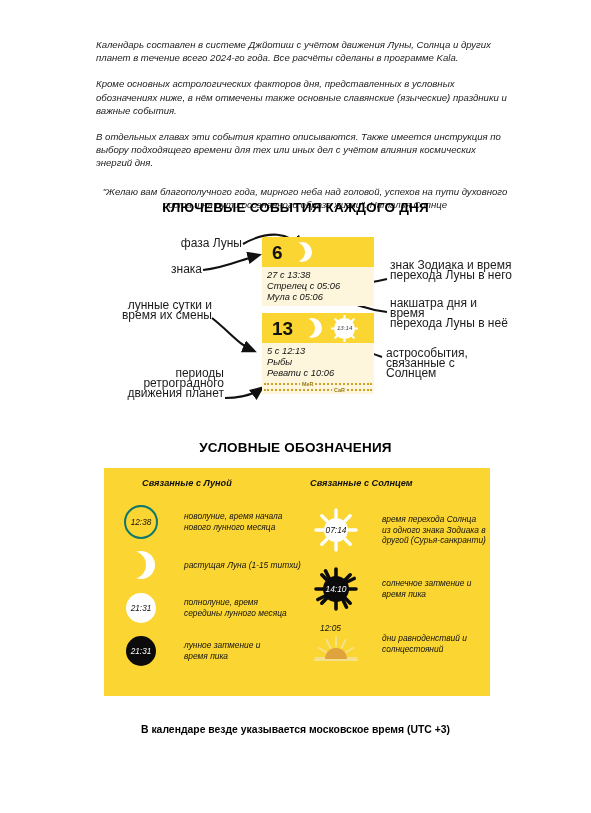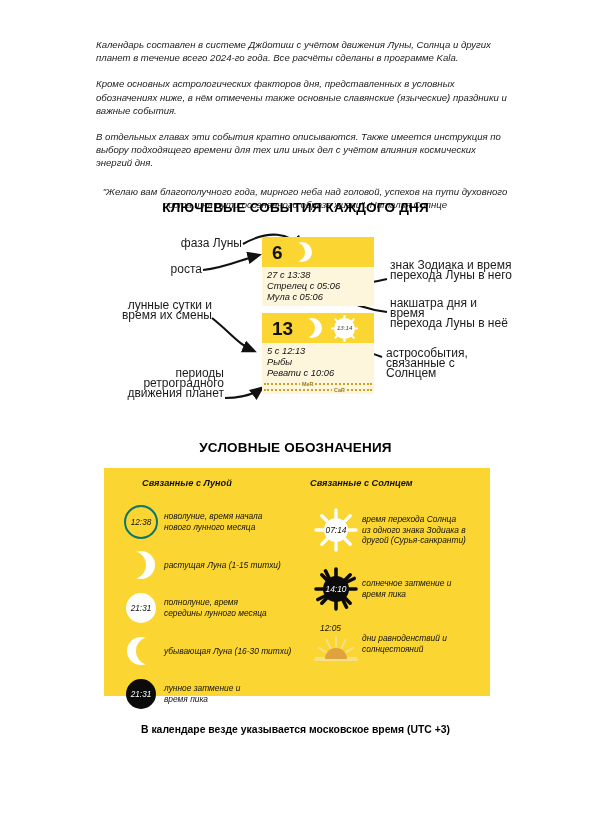--- a/index.html
+++ b/index.html
@@ -135,21 +135,21 @@
   }
   .legcol.left h4{margin-left:24px;}
   .legrow{
     display:flex;align-items:center;min-height:40px;margin-bottom:3px;
   }
   .legicon{
     width:46px;min-width:46px;height:40px;
     display:flex;align-items:center;justify-content:center;
   }
   .legtext{
-    font-style:italic;font-size:8.4px;line-height:10.6px;color:#111;
+    font-style:italic;font-size:8.4px;line-height:10.6px;color:#111;margin-left:20px;
   }
 
   
   .ring{
     width:30px;height:30px;border-radius:50%;
     border:2px solid #0f766e;background:#fbd531;
     display:flex;align-items:center;justify-content:center;
   }
   .ring .tm{font-size:8.2px;font-style:italic;color:#111;}
   .disc-w{
@@ -223,21 +223,21 @@
       <path d="M387,90 C366,88 350,80 336,74" stroke="#111" stroke-width="2.1" fill="none" marker-end="url(#ah)"></path>
 
       <path d="M212,96 C232,112 238,122 254,129" stroke="#111" stroke-width="2.1" fill="none" marker-end="url(#ah)"></path>
 
       <path d="M382,135 C366,130 352,122 340,114" stroke="#111" stroke-width="2.1" fill="none" marker-end="url(#ah)"></path>
 
       <path d="M225,176 C244,176 254,172 262,166" stroke="#111" stroke-width="2.1" fill="none" marker-end="url(#ah)"></path>
     </svg>
 
     <div class="lbl r" style="left:136px;top:16px;width:106px;">фаза Луны</div>
-    <div class="lbl r" style="left:150px;top:42px;width:52px;">роста</div>
+    <div class="lbl r" style="left:150px;top:42px;width:52px;">знака</div>
     <div class="lbl r" style="left:108px;top:78px;width:104px;white-space:pre-line;">лунные сутки и
 время их смены</div>
     <div class="lbl r" style="left:96px;top:146px;width:128px;white-space:pre-line;">периоды ретроградного
 движения планет</div>
     <div class="lbl l" style="left:390px;top:38px;width:122px;white-space:pre-line;">знак Зодиака и время
 перехода Луны в него</div>
     <div class="lbl l" style="left:390px;top:76px;width:124px;white-space:pre-line;">накшатра дня и время
 перехода Луны в неё</div>
     <div class="lbl l" style="left:386px;top:126px;width:112px;white-space:pre-line;">астрособытия,
 связанные с Солнцем</div>
@@ -321,26 +321,20 @@
       <div class="legrow">
         <div class="legicon">
           <div class="disc-w">
               <span class="tm">21:31</span>
             </div>
         </div>
         <div class="legtext" style="white-space:pre-line;">полнолуние, время
 середины лунного месяца</div>
       </div>
 
-      <div class="legrow">
-        <div class="legicon">
-          <div class="cres-l waning"></div>
-        </div>
-        <div class="legtext" style="white-space:pre-line;">убывающая Луна (16-30 титхи)</div>
-      </div>
 
       <div class="legrow">
         <div class="legicon">
           <div class="disc-b">
               <span class="tm">21:31</span>
             </div>
         </div>
         <div class="legtext" style="white-space:pre-line;">лунное затмение и
 время пика</div>
       </div>

